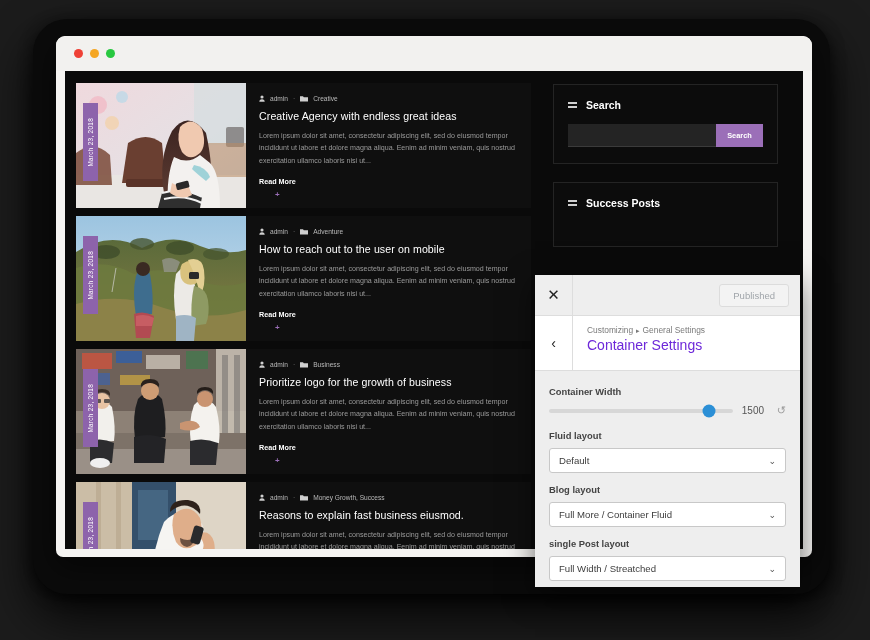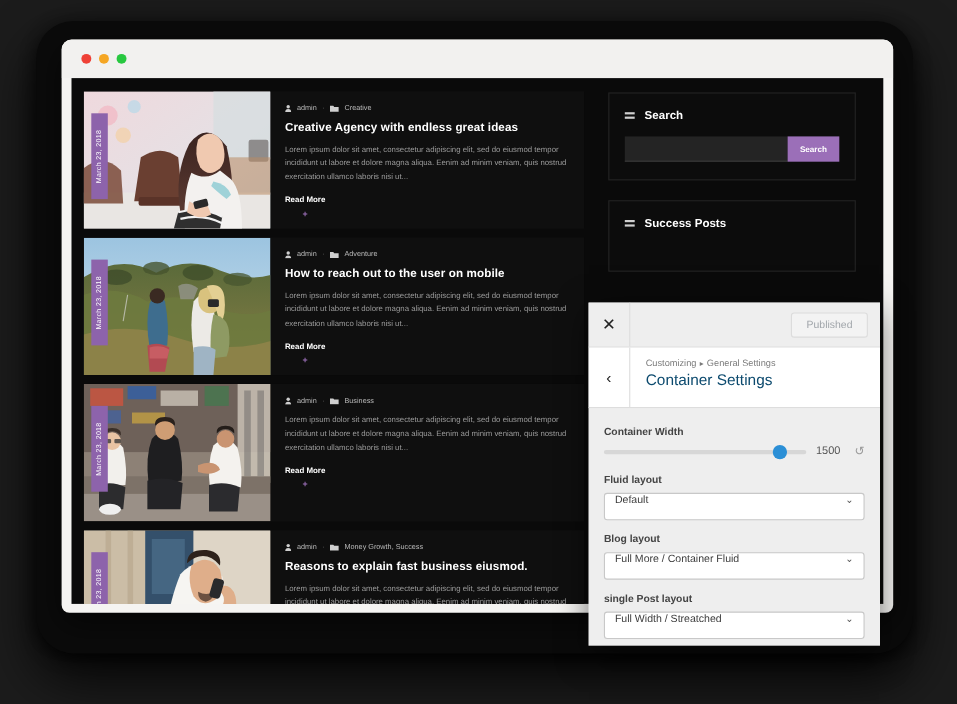--- a/index.html
+++ b/index.html
@@ -108,21 +108,21 @@
     align-items: center;
     gap: 5px;
     font-size: 6.6px;
     color: #b9b9b9;
     margin-bottom: 8px;
   }
   .post-meta .sep { color: #6a6a6a; }
   .meta-icon { display: inline-block; vertical-align: middle; }
   .post-title {
     font-size: 10.6px;
-    font-weight: bold;
+    font-weight: normal;
     color: #ffffff;
     margin-bottom: 8px;
     letter-spacing: .1px;
   }
   .post-excerpt {
     font-size: 7.1px;
     line-height: 1.75;
     color: #9b9b9b;
   }
   .read-more {
@@ -242,21 +242,21 @@
     padding: 9px 0 0 14px;
   }
   .crumb-line {
     font-size: 8.4px;
     color: #7a7a7a;
     margin-bottom: 2px;
   }
   .crumb-line .arrow { margin: 0 3px; font-size: 7px; }
   .panel-heading {
     font-size: 14px;
-    color: #0c4a6e;
+    color: #6d28d9;
     font-weight: normal;
   }
 
   #cust-body { padding: 15px 14px 0 14px; }
   .control-label {
     font-size: 9.4px;
     font-weight: bold;
     color: #444444;
     margin-bottom: 7px;
   }
@@ -288,20 +288,21 @@
   .slider-value { font-size: 10px; color: #555; min-width: 26px; }
   .reset-icon { font-size: 11px; color: #9a9a9a; cursor: pointer; }
 
   .select-box {
     width: 100%;
     height: 25px;
     background: #ffffff;
     border: 1px solid #c8c8c8;
     border-radius: 3px;
     display: flex;
+    align-items: center;
     padding: 0 9px;
     font-size: 9.6px;
     color: #3c3c3c;
     cursor: pointer;
     position: relative;
   }
   .select-box .chev {
     position: absolute;
     right: 9px;
     font-size: 9px;
@@ -491,20 +492,21 @@
                   <circle cx="5" cy="3" r="2.6" fill="#cfcfcf"></circle>
                   <path d="M0.5 11 q0 -4.4 4.5 -4.4 t4.5 4.4 z" fill="#cfcfcf"></path>
                 </svg>
               <span>admin</span>
               <span class="sep">·</span>
               <svg class="meta-icon" width="8" height="7" viewBox="0 0 12 10">
                   <path d="M0 1.5 h4.5 l1.2 1.6 H12 V9.5 H0 z" fill="#cfcfcf"></path>
                 </svg>
               <span>Business</span>
             </div>
+            <h2 class="post-title">Prioritize logo for the growth of business</h2>
             <p class="post-excerpt">Lorem ipsum dolor sit amet, consectetur adipiscing elit, sed do eiusmod tempor incididunt ut labore et dolore magna aliqua. Eenim ad minim veniam, quis nostrud exercitation ullamco laboris nisi ut...</p>
             <div class="read-more">
               <span>Read More</span>
               <span class="plus">+</span>
             </div>
           </div>
         </article>
 
         <article class="post-card">
           <div class="post-thumb">

